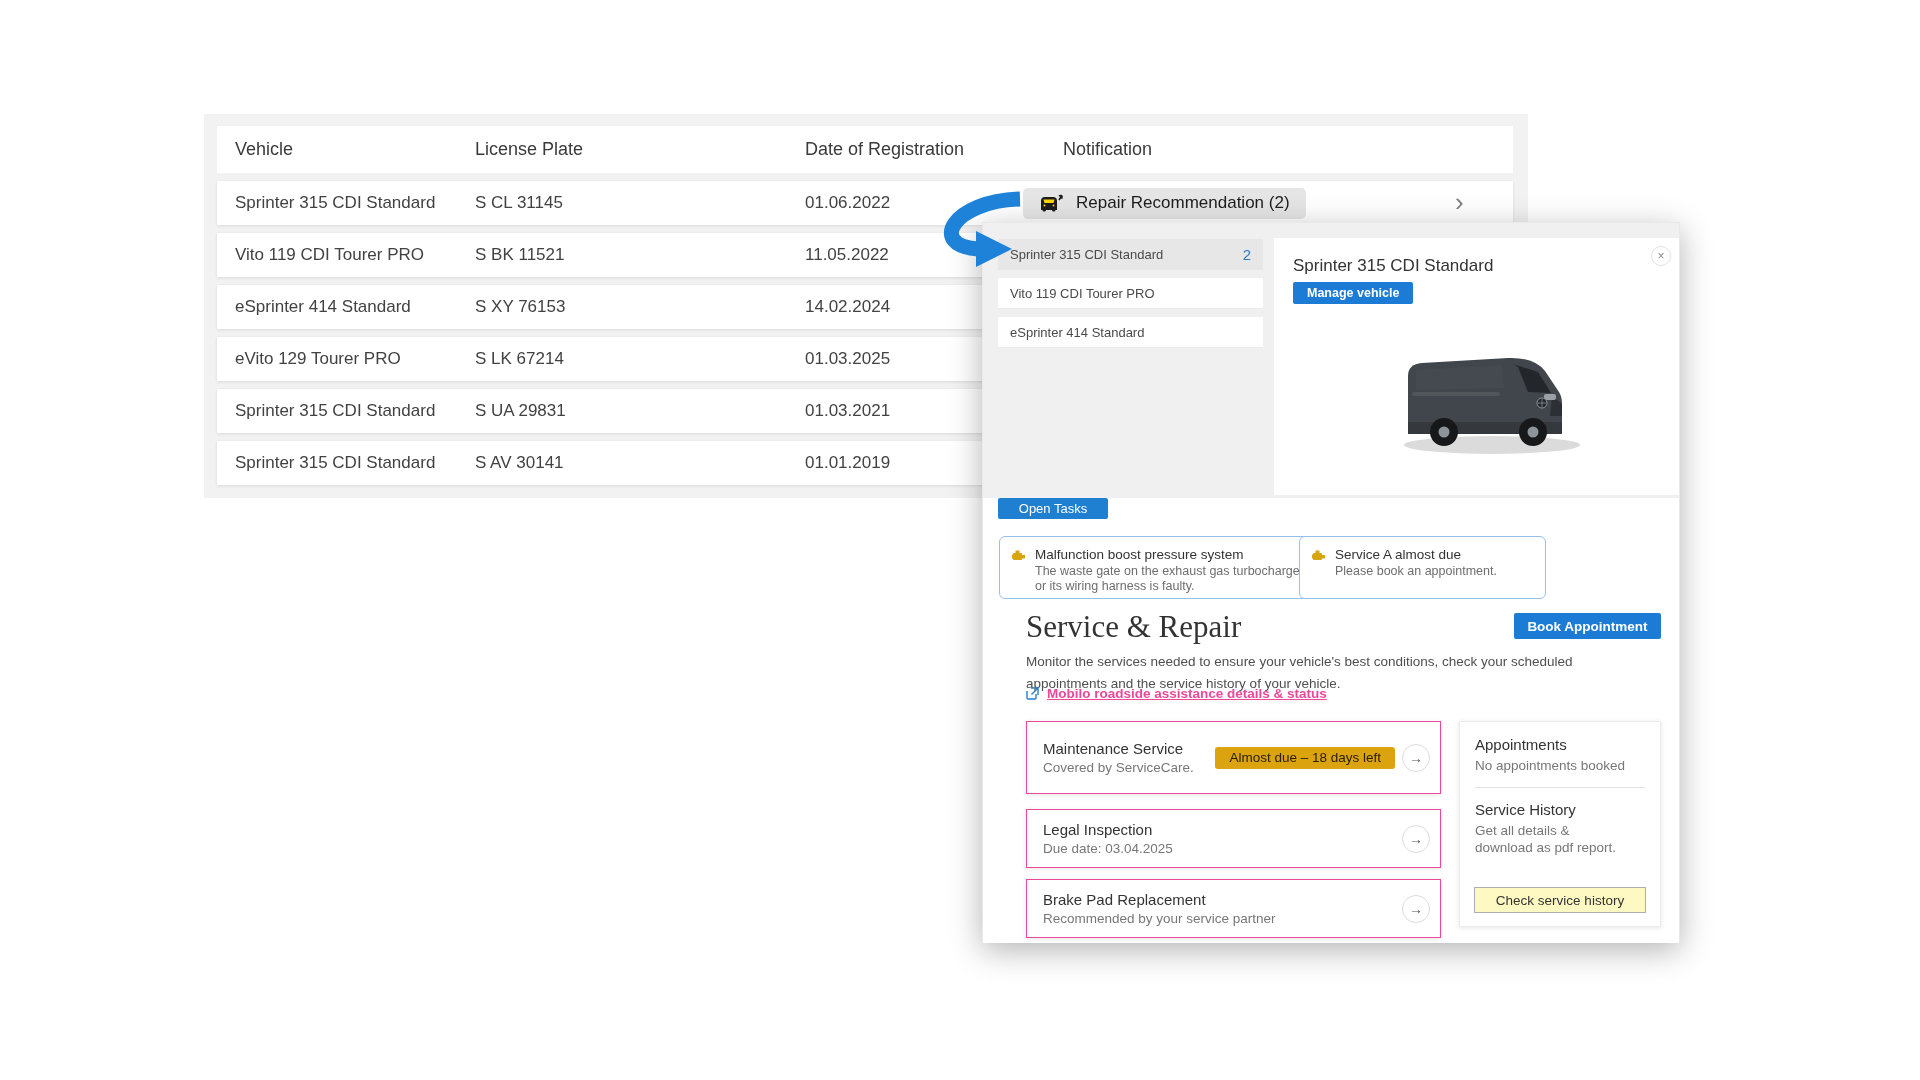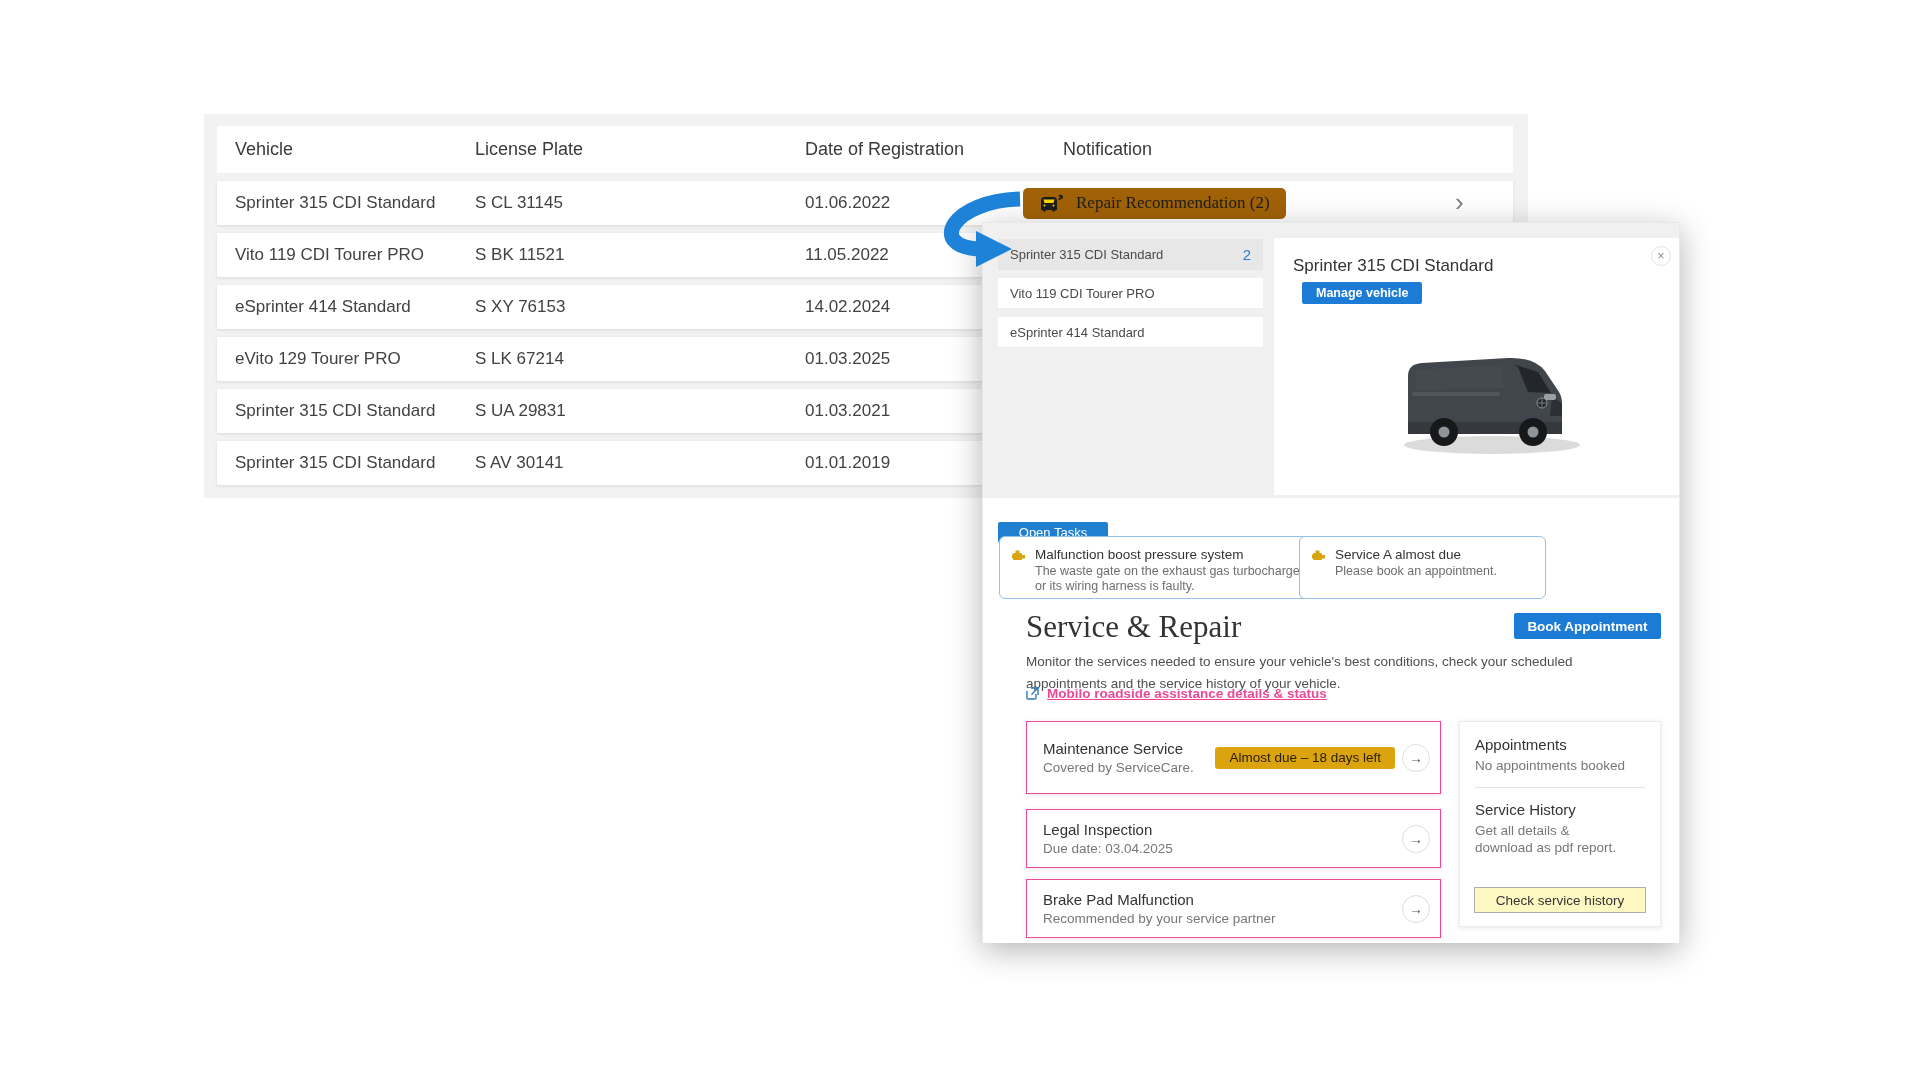--- a/index.html
+++ b/index.html
@@ -17,21 +17,21 @@
     align-items:center; background:#ffffff;
   }
   .thead { height:47px; font-size:18px; color:#3a3a3a; }
   .trow { height:44px; margin-top:8px; font-size:17px; color:#424242; box-shadow:0 1px 3px rgba(0,0,0,0.10); cursor:pointer; }
   .c1 { padding-left:18px; }
   .c4 { display:flex; align-items:center; }
   .thead .c4 { padding-left:40px; }
   .c5 { display:flex; align-items:center; }
   .repair-badge {
     display:inline-flex; align-items:center; gap:11px; height:31px; padding:0 16px;
-    background:#a16207; color:#1d1d1d; border-radius:5px; font-size:17px; cursor:pointer; white-space:nowrap;font-family:Liberation Serif, serif;
+    background:#e5e5e5; color:#1d1d1d; border-radius:5px; font-size:17px; cursor:pointer; white-space:nowrap;
   }
   .chev { font-size:26px; color:#7f7f7f; line-height:1; cursor:pointer; padding-bottom:3px; }
 
   
   .flow-arrow { position:absolute; left:918px; top:186px; z-index:60; }
 
   
   .panel {
     position:absolute; left:982px; top:222px; width:698px; height:720px; z-index:50;
     background:#ffffff; box-shadow:0 8px 30px rgba(0,0,0,0.30); border:1px solid #e9e9e9;
@@ -42,34 +42,34 @@
     display:flex; justify-content:space-between; align-items:center;
     height:31px; margin-bottom:8px; padding:0 12px; background:#ffffff;
     font-size:13px; color:#4a4a4a; cursor:pointer; border-bottom:1px solid #ececec;
   }
   .vitem.sel { background:#e7e7e7; border-bottom:none; }
   .vcount { color:#2e7bc4; font-size:15px; }
 
   .vdetail { position:absolute; left:291px; top:15px; right:0; height:257px; background:#ffffff; }
   .vd-title { position:absolute; left:19px; top:18px; font-size:17px; color:#333; }
   .manage-btn {
-    position:absolute; left:28px; top:44px; height:22px; padding:0 14px;
+    position:absolute; left:19px; top:44px; height:22px; padding:0 14px;
     background:#1c7cd5; color:#fff; border:none; font-family:inherit;
     font-size:12.5px; font-weight:bold; border-radius:2px; cursor:pointer;
   }
   .close-btn {
     position:absolute; right:8px; top:8px; width:20px; height:20px; border-radius:50%;
     background:#fff; border:1px solid #e2e2e2; color:#8a8a8a; font-size:12px;
     display:flex; align-items:center; justify-content:center; cursor:pointer;
   }
   .van-img { position:absolute; left:118px; top:92px; }
 
   .panel-body { position:relative; width:100%; height:445px; background:#ffffff; }
   .open-tasks {
-    position:absolute; left:15px; top:24px; width:110px; height:21px;
+    position:absolute; left:15px; top:0; width:110px; height:21px;
     background:#1f7fd0; color:#fff; border:none; font-family:inherit; font-size:13px;
     border-radius:2px; cursor:pointer;
   }
   .task-card {
     position:absolute; top:38px; height:63px; background:#fff;
     border:1.5px solid #97c0e8; border-radius:6px; padding:10px 12px 8px 12px;
     display:flex; gap:9px; align-items:flex-start;
   }
   .task1 { left:16px;  width:326px; }
   .task2 { left:316px; width:247px; }
@@ -302,21 +302,21 @@
         <span class="circ-arrow">→</span>
       </div>
 
       <div class="svc-card svcB">
         <div class="svc-title">Legal Inspection</div>
         <div class="svc-sub">Due date: 03.04.2025</div>
         <span class="circ-arrow">→</span>
       </div>
 
       <div class="svc-card svcC">
-        <div class="svc-title">Brake Pad Malfunction</div>
+        <div class="svc-title">Brake Pad Replacement</div>
         <div class="svc-sub">Recommended by your service partner</div>
         <span class="circ-arrow">→</span>
       </div>
 
       <div class="right-card">
         <div class="rc-title">Appointments</div>
         <div class="rc-sub">No appointments booked</div>
         <hr class="rc-div">
         <div class="rc-title">Service History</div>
         <div class="rc-sub narrow">Get all details &amp; download as pdf report.</div>

